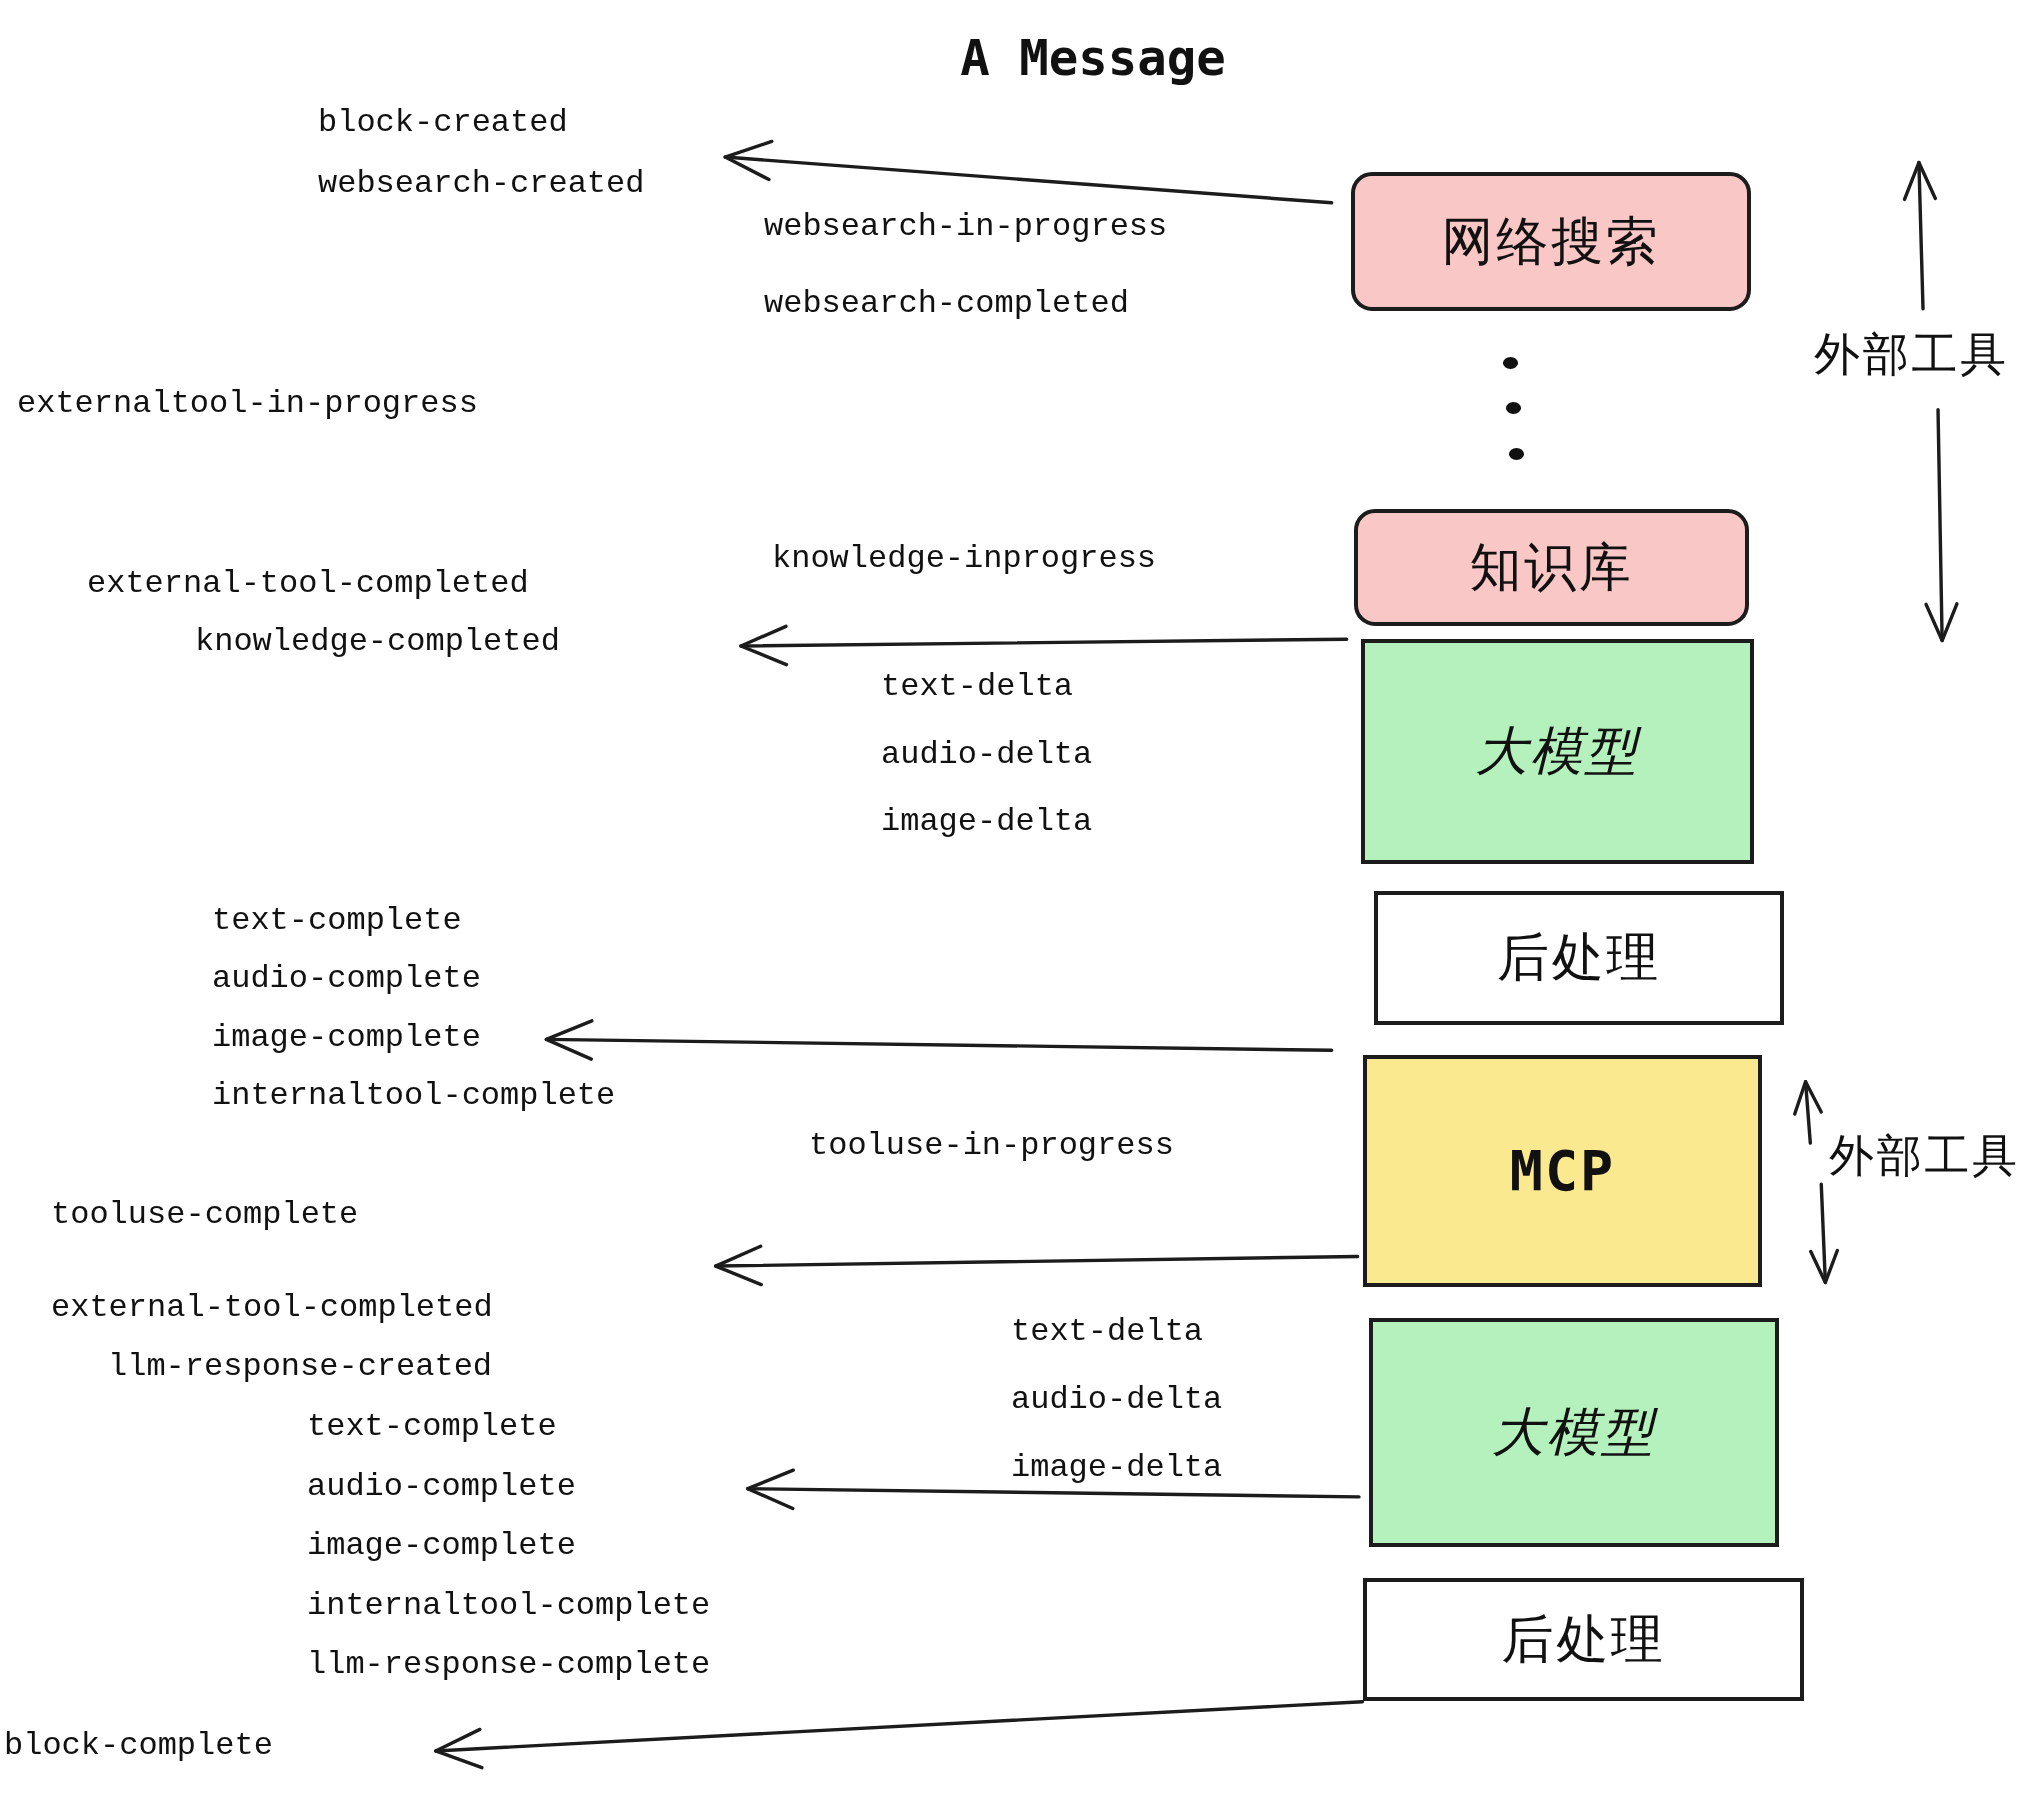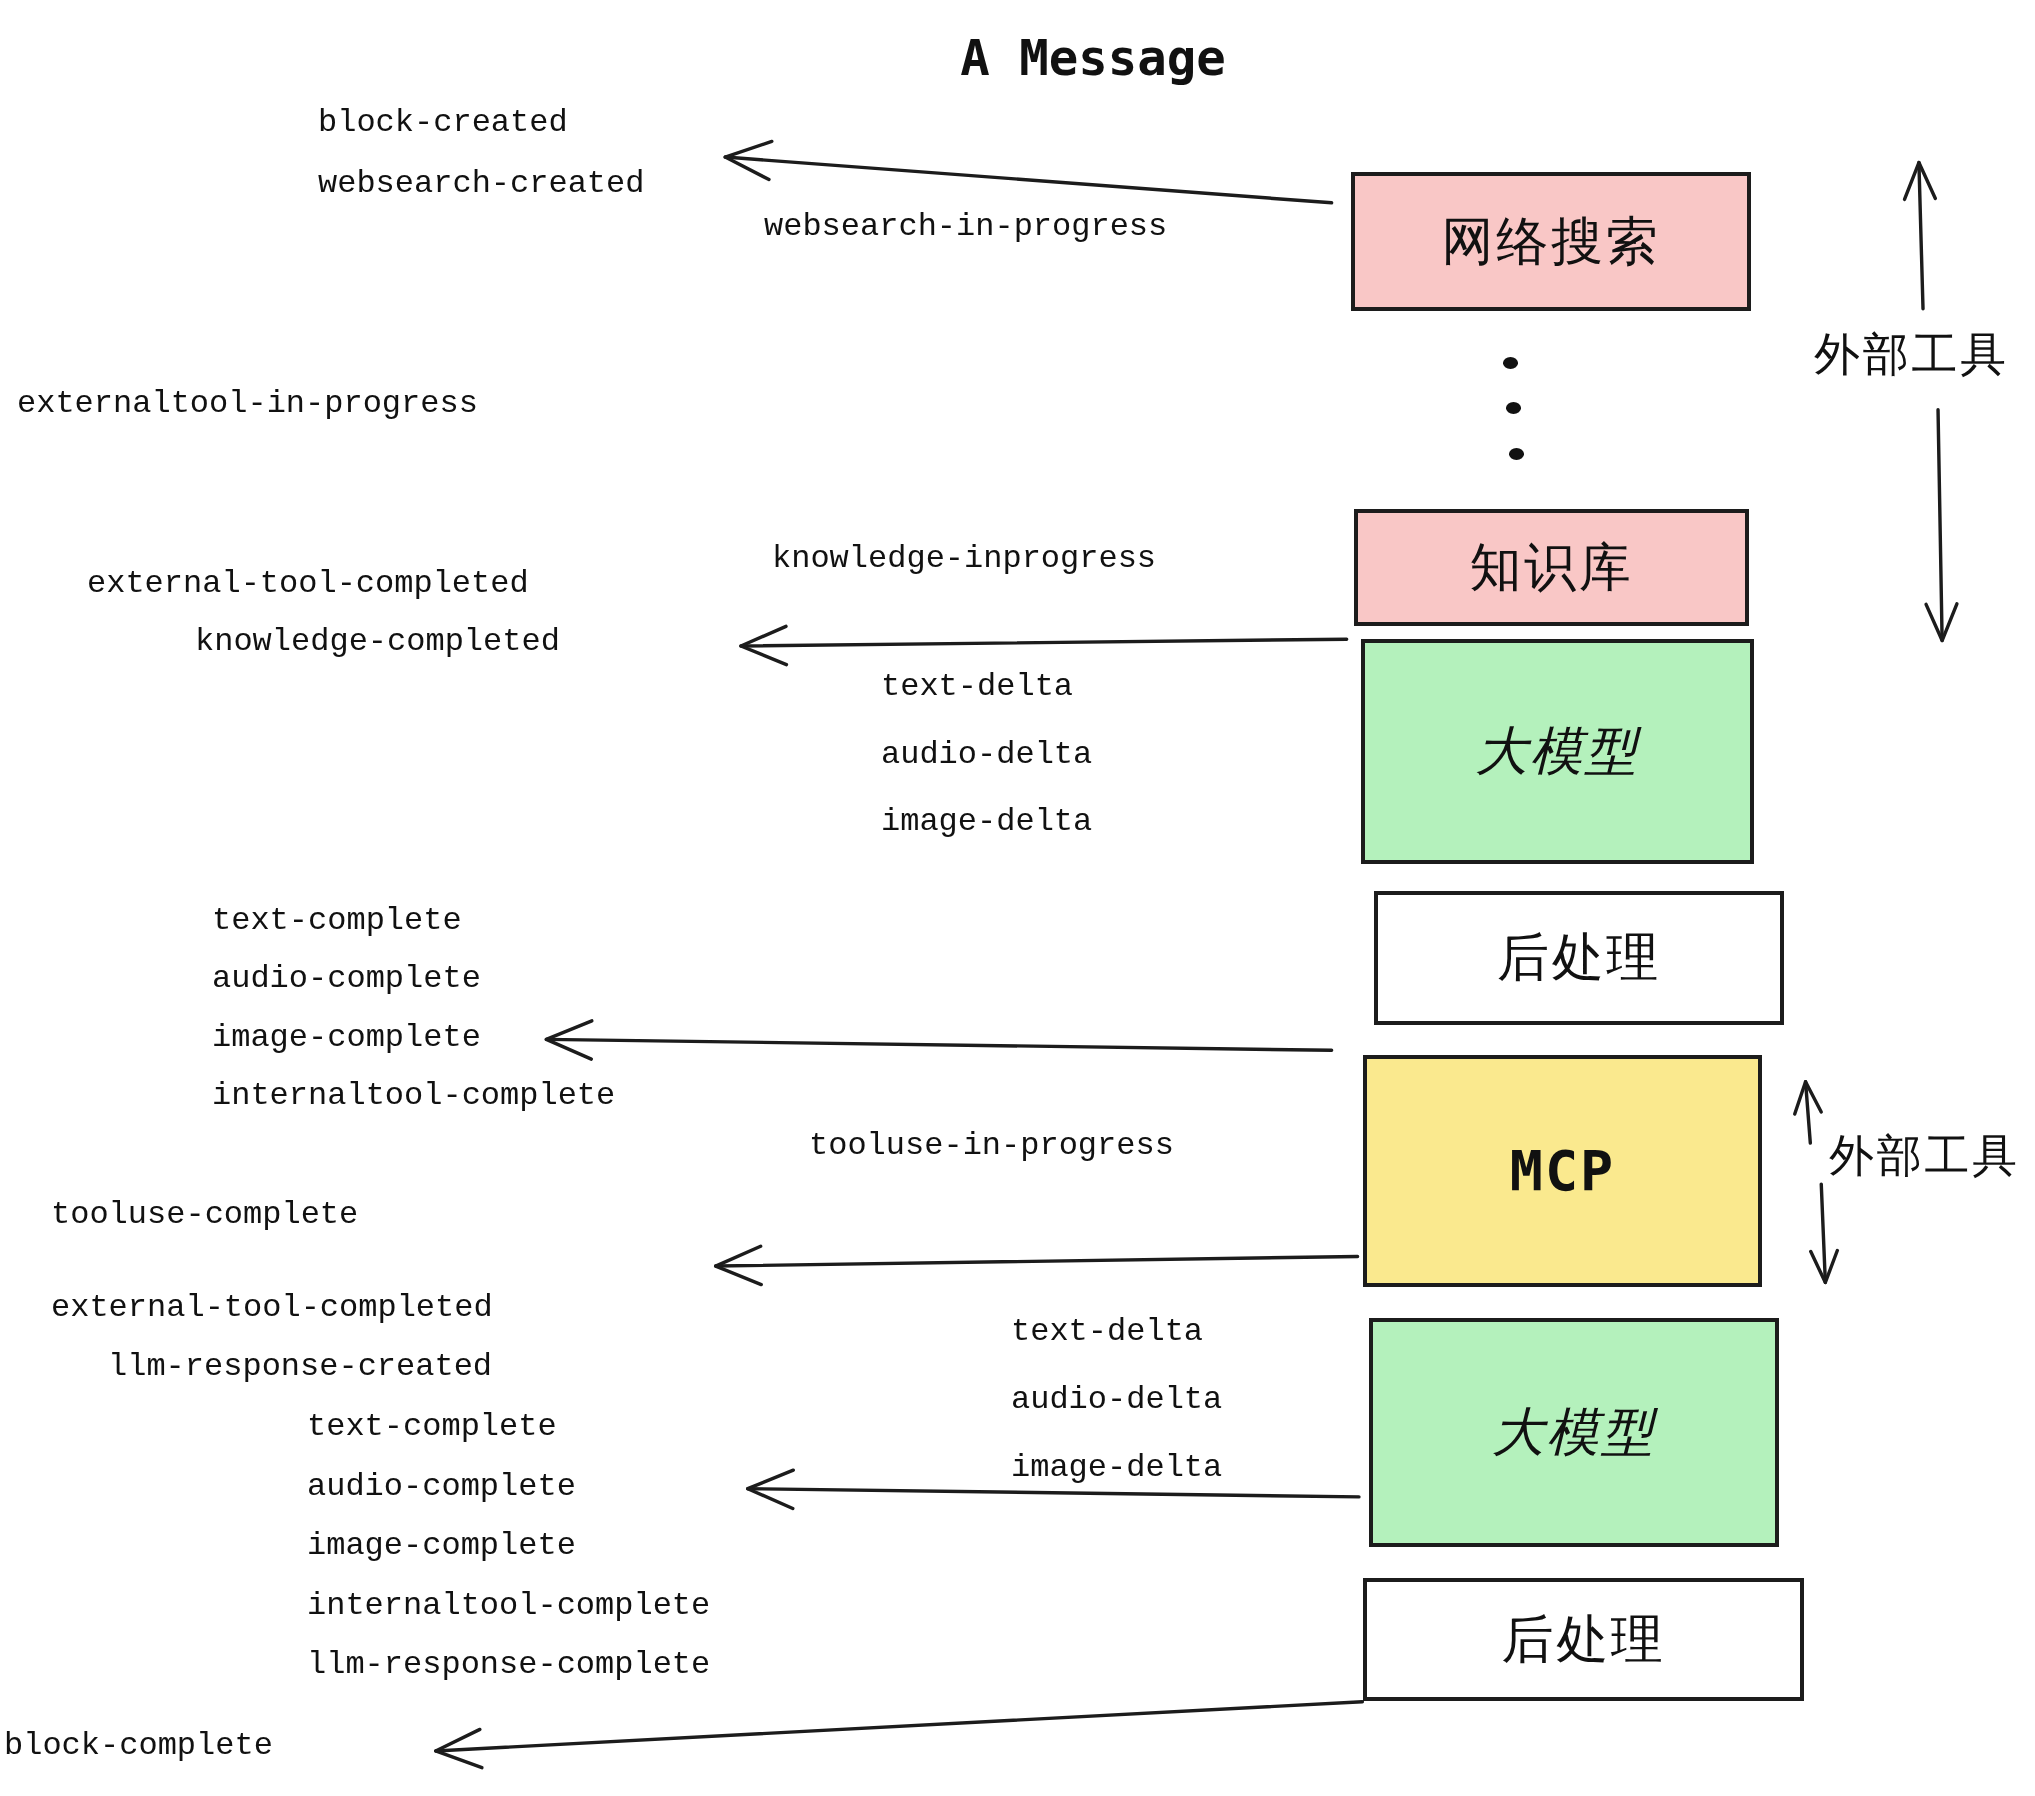--- a/index.html
+++ b/index.html
@@ -46,21 +46,21 @@
     color:var(--text);
     letter-spacing:2.7px;
     white-space:nowrap;
   }
   .box .lbl.latin{
     font-family:"DejaVu Sans Mono",monospace;
     font-weight:600;
     font-size:55px;
     letter-spacing:2px;
   }
-  .fill-pink{background:var(--pink);}
+  .fill-pink{background:var(--pink);border-radius:21px;}
   .fill-green{background:var(--green);font-style:italic;}
   .fill-yellow{background:var(--yellow);}
   .fill-white{background:var(--paper);}
   .side-lbl{
     position:absolute;
     transform:translateY(-50%);
     font-family:Liberation Serif, serif;
     font-size:46px;
     color:var(--text);
     white-space:nowrap;
@@ -127,20 +127,21 @@
       </g>
       <g>
         <path d="M 2667 1734 L 2673 1878"></path>
         <path d="M 2690.5368237087946 1831.1762900422589 L 2673 1878 L 2651.6287492018573 1832.7974598133812"></path>
       </g>
     </svg>
 
   <div class="ev" style="left:318px;top:123px">block-created</div>
   <div class="ev" style="left:318px;top:184px">websearch-created</div>
   <div class="ev" style="left:764px;top:227px">websearch-in-progress</div>
+  <div class="ev" style="left:764px;top:304px">websearch-completed</div>
   <div class="ev" style="left:17px;top:404px">externaltool-in-progress</div>
   <div class="ev" style="left:772px;top:559px">knowledge-inprogress</div>
   <div class="ev" style="left:87px;top:584px">external-tool-completed</div>
   <div class="ev" style="left:195px;top:642px">knowledge-completed</div>
   <div class="ev" style="left:881px;top:687px">text-delta</div>
   <div class="ev" style="left:881px;top:755px">audio-delta</div>
   <div class="ev" style="left:881px;top:822px">image-delta</div>
   <div class="ev" style="left:212px;top:921px">text-complete</div>
   <div class="ev" style="left:212px;top:979px">audio-complete</div>
   <div class="ev" style="left:212px;top:1038px">image-complete</div>

